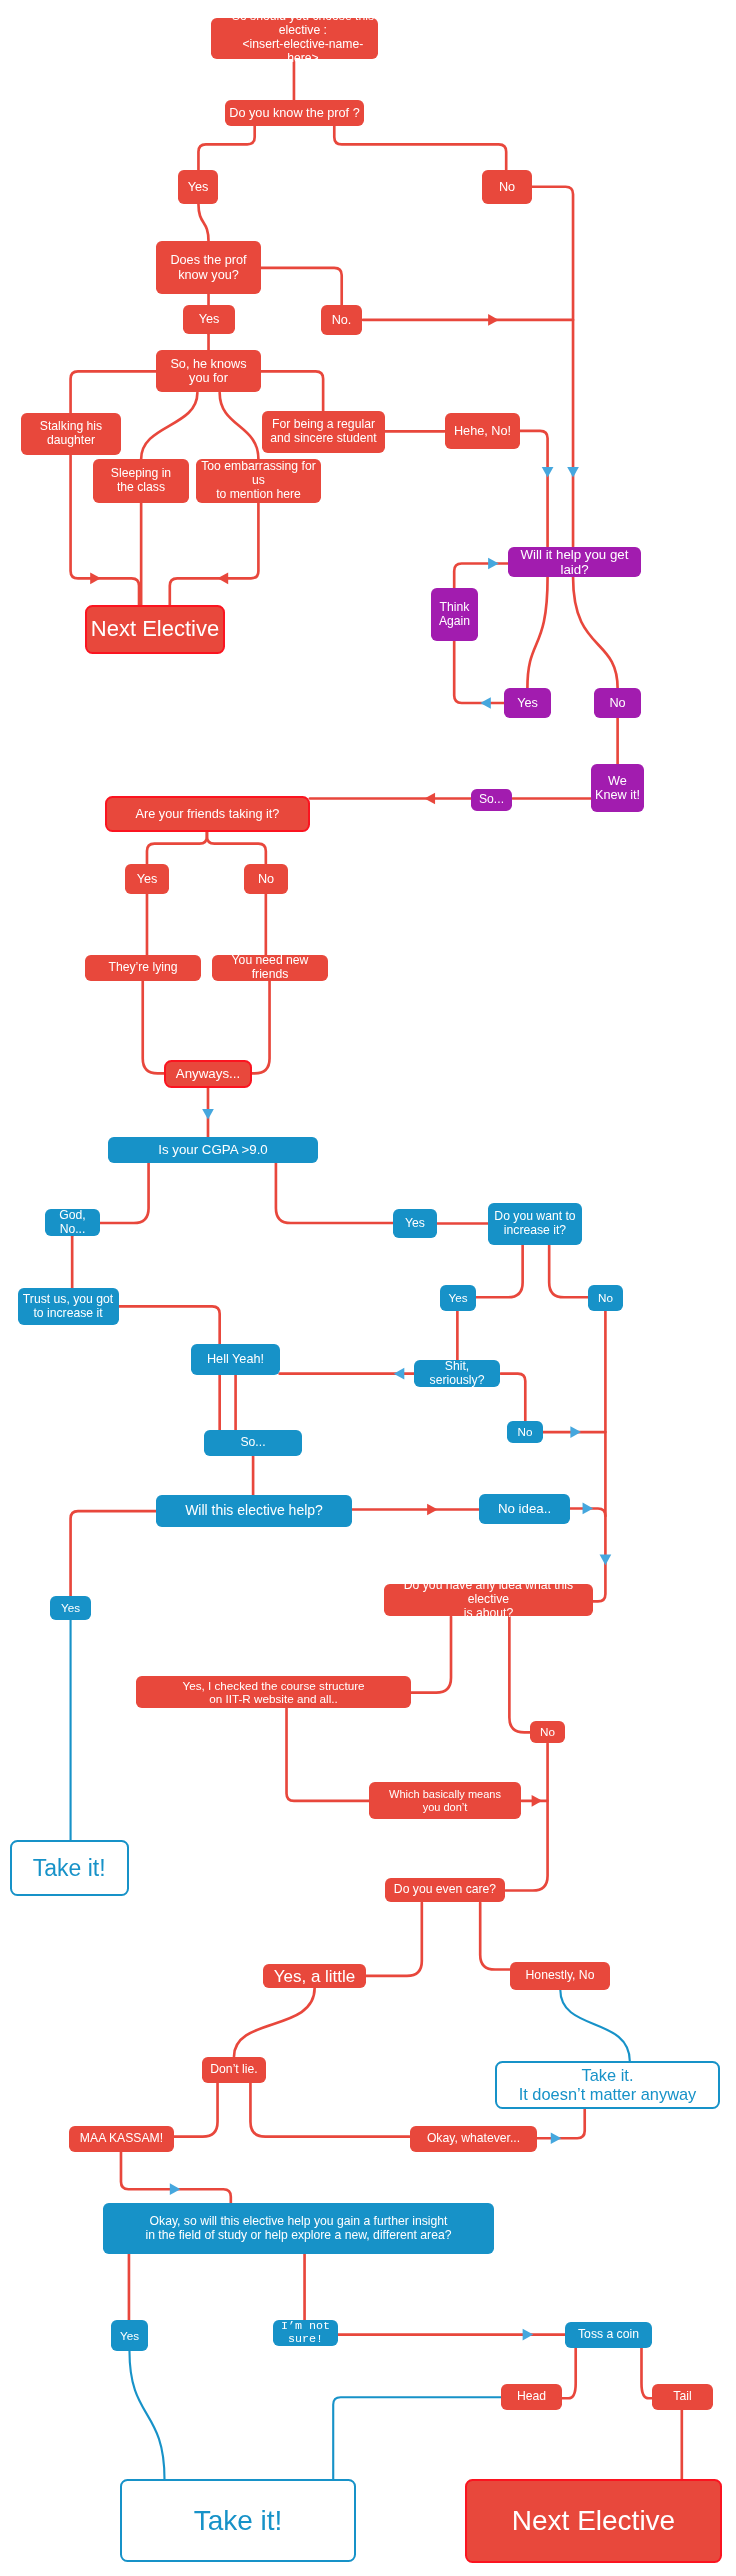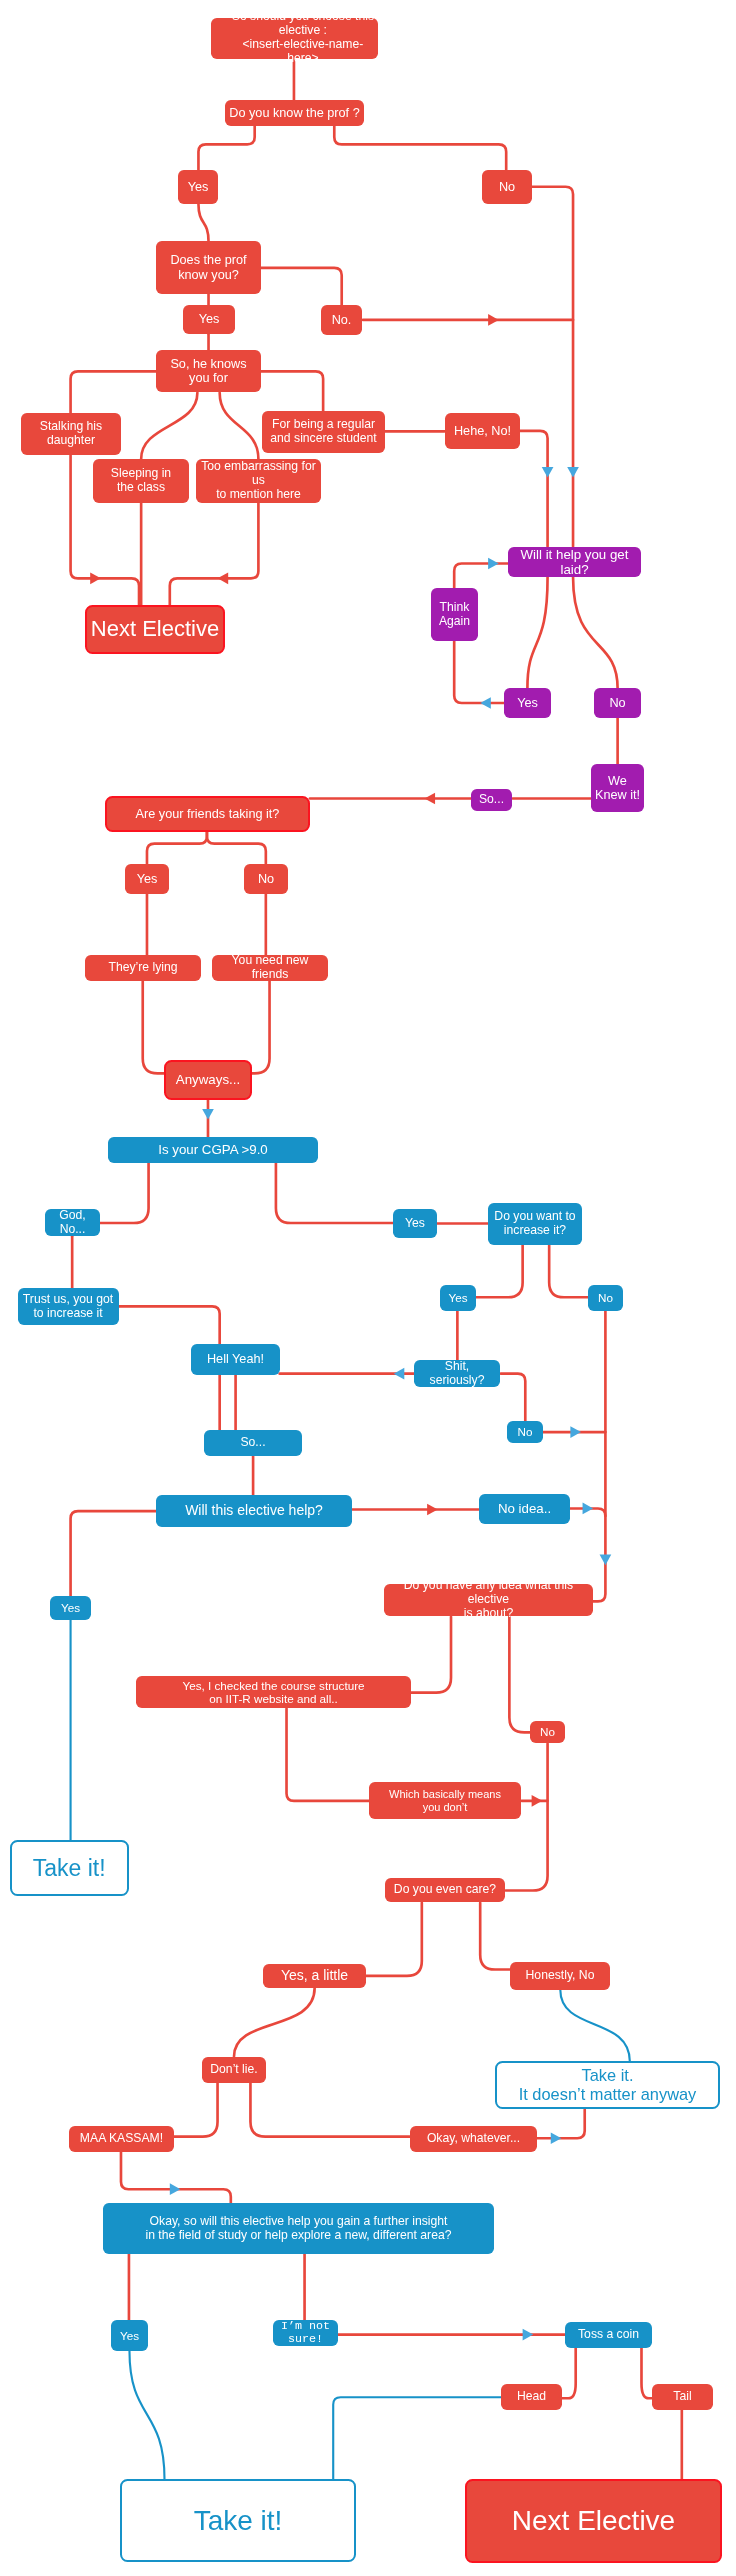--- a/index.html
+++ b/index.html
@@ -142,21 +142,21 @@
       <div class="node blue_light" style="left: 504px; top: 688px; width: 47px; height: 30px; font-size: 12.7px;">Yes</div>
       <div class="node blue_light" style="left: 594px; top: 688px; width: 47px; height: 30px; font-size: 12.7px;">No</div>
       <div class="node blue_light" style="left: 591px; top: 764px; width: 53px; height: 48px; font-size: 12.7px;">We
 Knew it!</div>
       <div class="node blue_light" style="left: 471px; top: 789px; width: 41px; height: 22px; font-size: 12.2px;">So...</div>
       <div class="node red_bright" style="left: 105px; top: 782px; width: 205px; height: 36px; font-size: 12.7px; margin-top: 14px;">Are your friends taking it?</div>
       <div class="node red" style="left: 125px; top: 864px; width: 44px; height: 30px; font-size: 12.7px;">Yes</div>
       <div class="node red" style="left: 244px; top: 864px; width: 44px; height: 30px; font-size: 12.7px;">No</div>
       <div class="node red" style="left: 85px; top: 955px; width: 116px; height: 26px; font-size: 12.2px;">They’re lying</div>
       <div class="node red" style="left: 212px; top: 955px; width: 116px; height: 26px; font-size: 12.2px;">You need new friends</div>
-      <div class="node red_bright" style="left: 164px; top: 1060px; width: 88px; height: 40px; font-size: 13.3px;">Anyways...</div>
+      <div class="node red_bright" style="left: 164px; top: 1060px; width: 88px; height: 28px; font-size: 13.3px;">Anyways...</div>
       <div class="node blue" style="left: 108px; top: 1137px; width: 210px; height: 26px; font-size: 13.3px;">Is your CGPA &gt;9.0</div>
       <div class="node blue" style="left: 45px; top: 1209px; width: 55px; height: 27px; font-size: 12.2px;">God, No...</div>
       <div class="node blue" style="left: 393px; top: 1209px; width: 44px; height: 29px; font-size: 12.2px;">Yes</div>
       <div class="node blue" style="left: 488px; top: 1203px; width: 94px; height: 42px; font-size: 12.2px;">Do you want to
 increase it?</div>
       <div class="node blue" style="left: 17.5px; top: 1288px; width: 101px; height: 37px; font-size: 12.2px;">Trust us, you got
 to increase it</div>
       <div class="node blue" style="left: 440px; top: 1285px; width: 36px; height: 25.5px; font-size: 11.7px;">Yes</div>
       <div class="node blue" style="left: 588px; top: 1285px; width: 35px; height: 25.5px; font-size: 11.7px;">No</div>
       <div class="node blue" style="left: 191px; top: 1344px; width: 89px; height: 31px; font-size: 12.7px;">Hell Yeah!</div>
@@ -168,21 +168,21 @@
       <div class="node blue" style="left: 50px; top: 1596px; width: 41px; height: 24px; font-size: 11.7px;">Yes</div>
       <div class="node red" style="left: 384px; top: 1584px; width: 209px; height: 32px; font-size: 12.2px;">Do you have any idea what this elective
 is about?</div>
       <div class="node red" style="left: 136px; top: 1676px; width: 275px; height: 32px; font-size: 11.7px;">Yes, I checked the course structure
 on IIT-R website and all..</div>
       <div class="node red" style="left: 530px; top: 1721px; width: 35px; height: 22px; font-size: 11.7px;">No</div>
       <div class="node red" style="left: 369px; top: 1782px; width: 152px; height: 37px; font-size: 11px;">Which basically means
 you don’t</div>
       <div class="node outline" style="left: 9.6px; top: 1840px; width: 119px; height: 56px; font-size: 23px;">Take it!</div>
       <div class="node red" style="left: 385px; top: 1878px; width: 120px; height: 24.4px; font-size: 12.2px;">Do you even care?</div>
-      <div class="node red" style="left: 263px; top: 1964px; width: 103px; height: 24.4px; font-size: 14px;">Yes, a little</div>
+      <div class="node red" style="left: 263px; top: 1964px; width: 103px; height: 24.4px; font-size: 17px;">Yes, a little</div>
       <div class="node red" style="left: 510px; top: 1962px; width: 100px; height: 28px; font-size: 12.2px;">Honestly, No</div>
       <div class="node red" style="left: 202px; top: 2057px; width: 64px; height: 26px; font-size: 12.2px;">Don’t lie.</div>
       <div class="node outline" style="left: 495px; top: 2061px; width: 225px; height: 48px; font-size: 16.4px;">Take it.
 It doesn’t matter anyway</div>
       <div class="node red" style="left: 69px; top: 2126px; width: 105px; height: 26px; font-size: 12.2px;">MAA KASSAM!</div>
       <div class="node red" style="left: 410px; top: 2126px; width: 127px; height: 26px; font-size: 12.2px;">Okay, whatever...</div>
       <div class="node blue" style="left: 103px; top: 2203px; width: 391px; height: 51px; font-size: 12.2px;">Okay, so will this elective help you gain a further insight
 in the field of study or help explore a new,  different area?</div>
       <div class="node blue" style="left: 111px; top: 2320px; width: 37px; height: 31px; font-size: 11.7px;">Yes</div>
       <div class="node blue" style="left: 273px; top: 2320px; width: 65px; height: 26px; font-size: 11.7px; font-family: Liberation Mono, monospace;">I’m not sure!</div>

